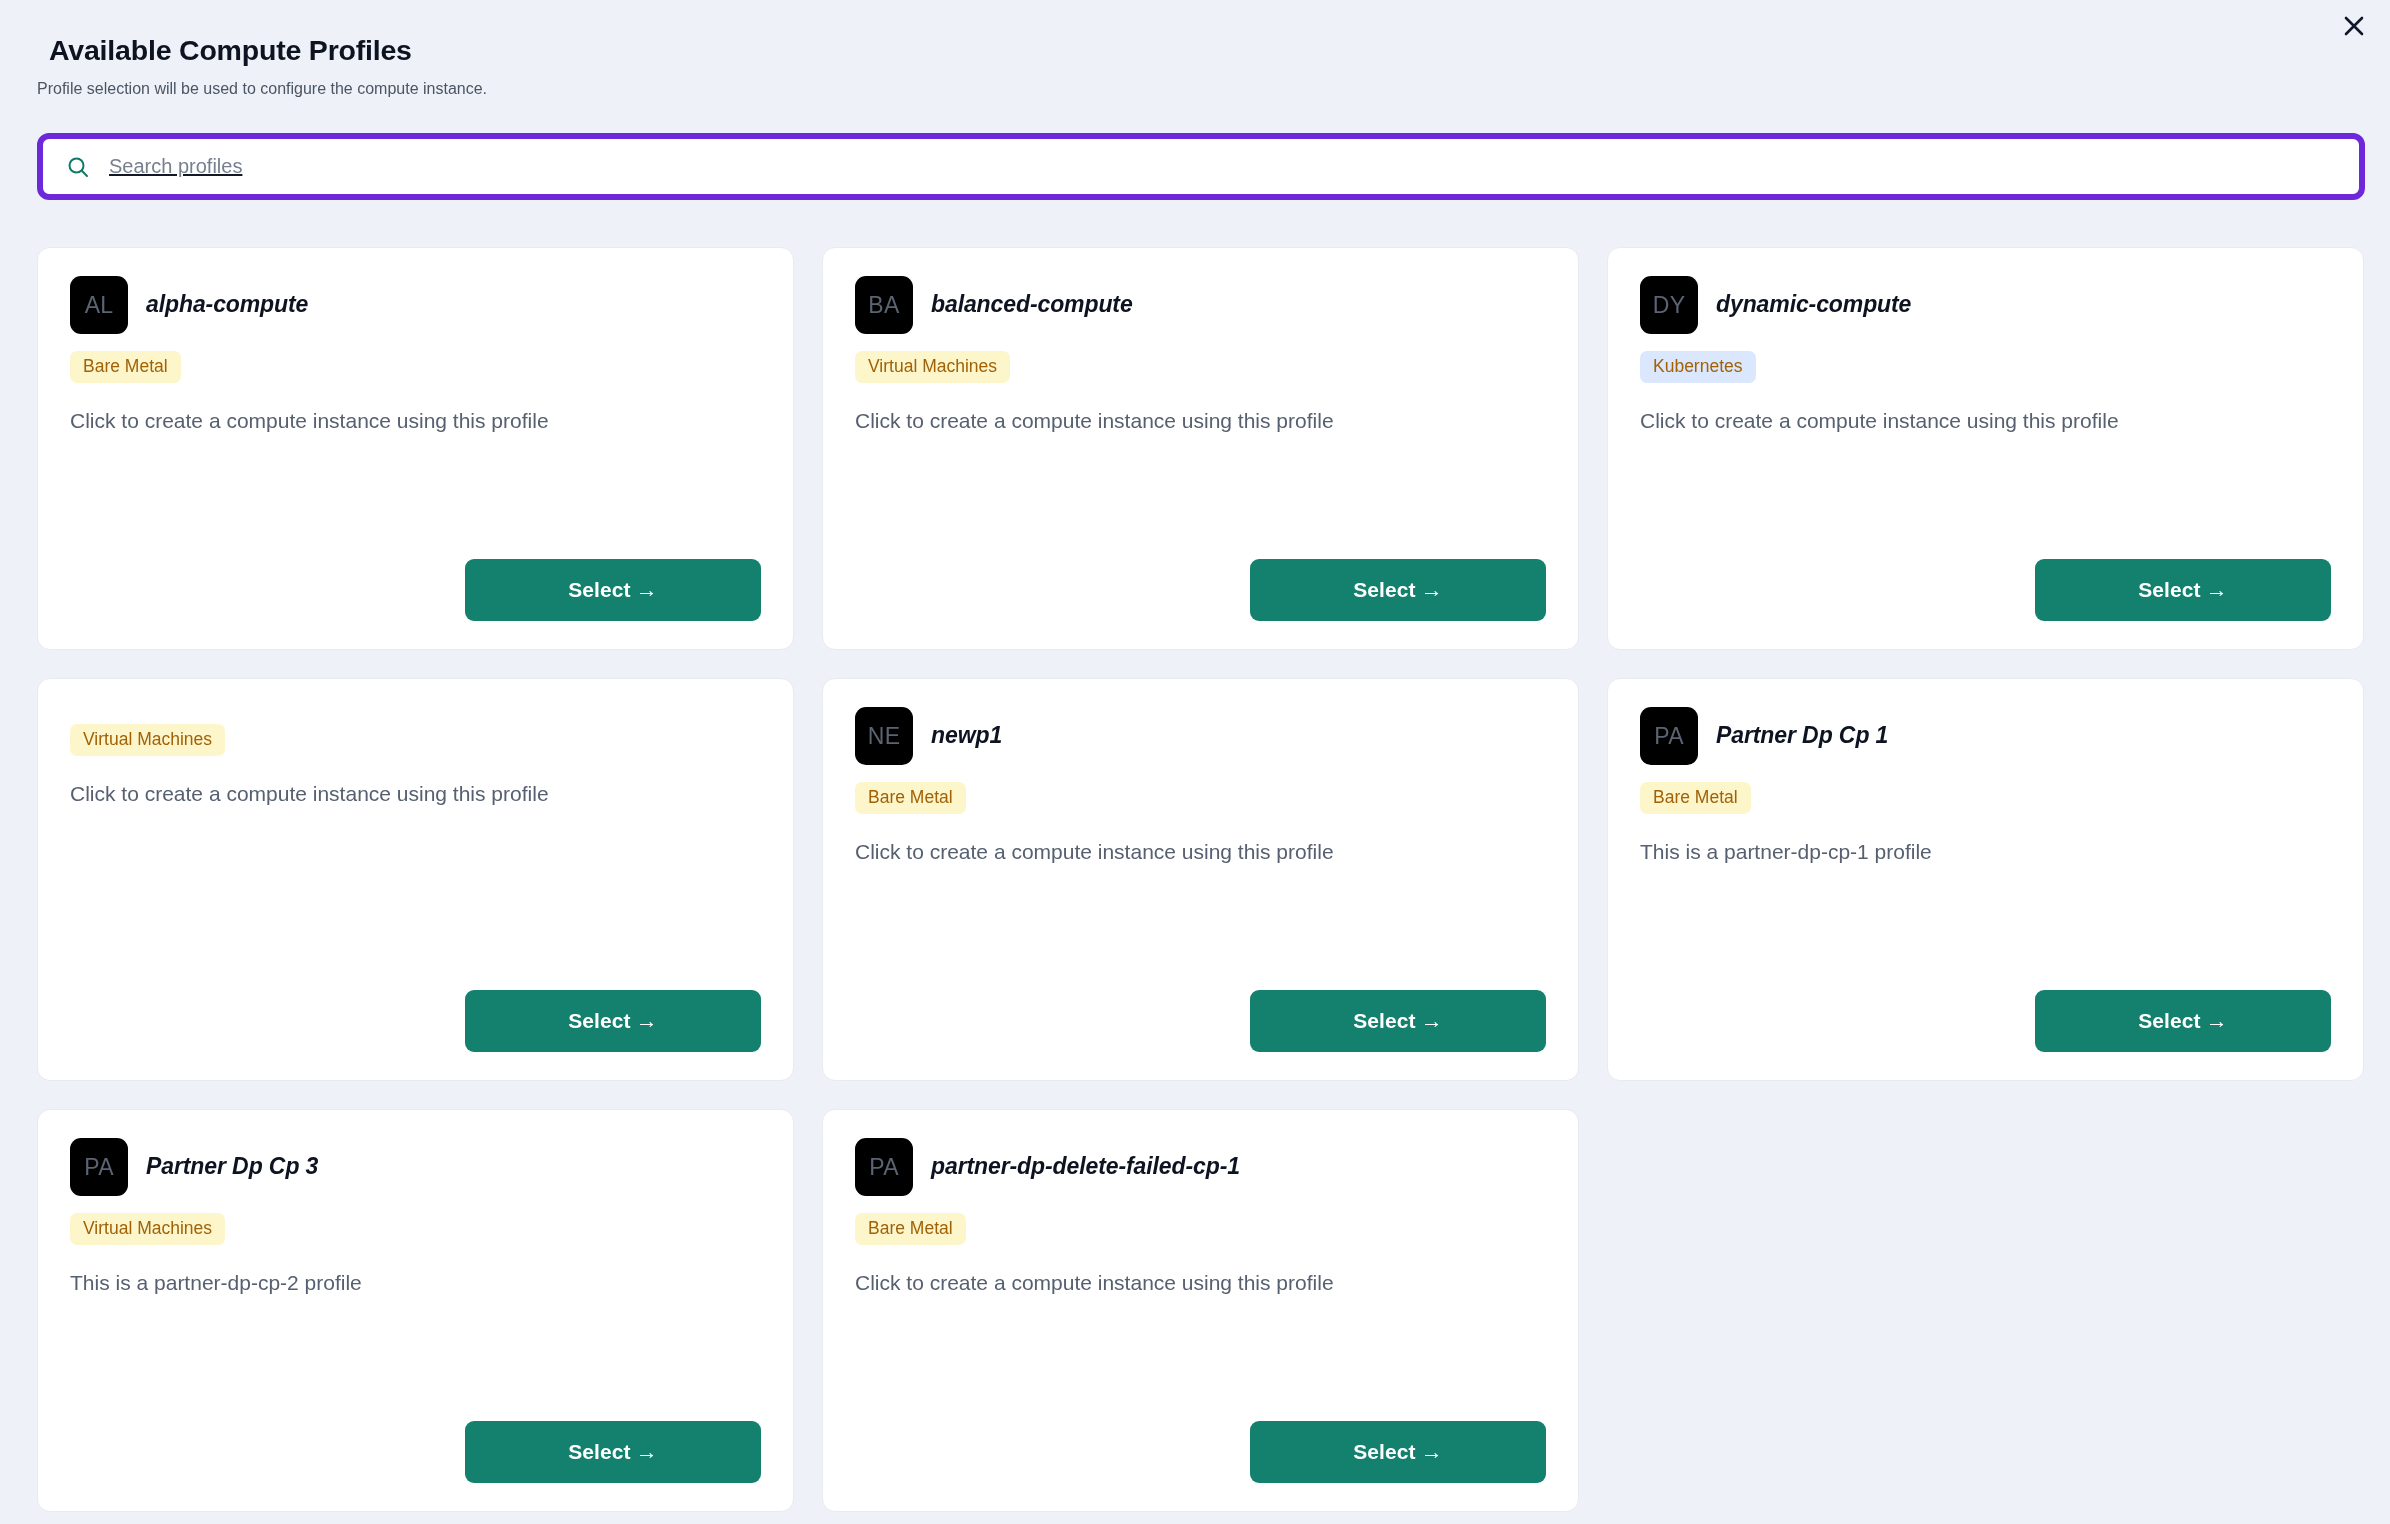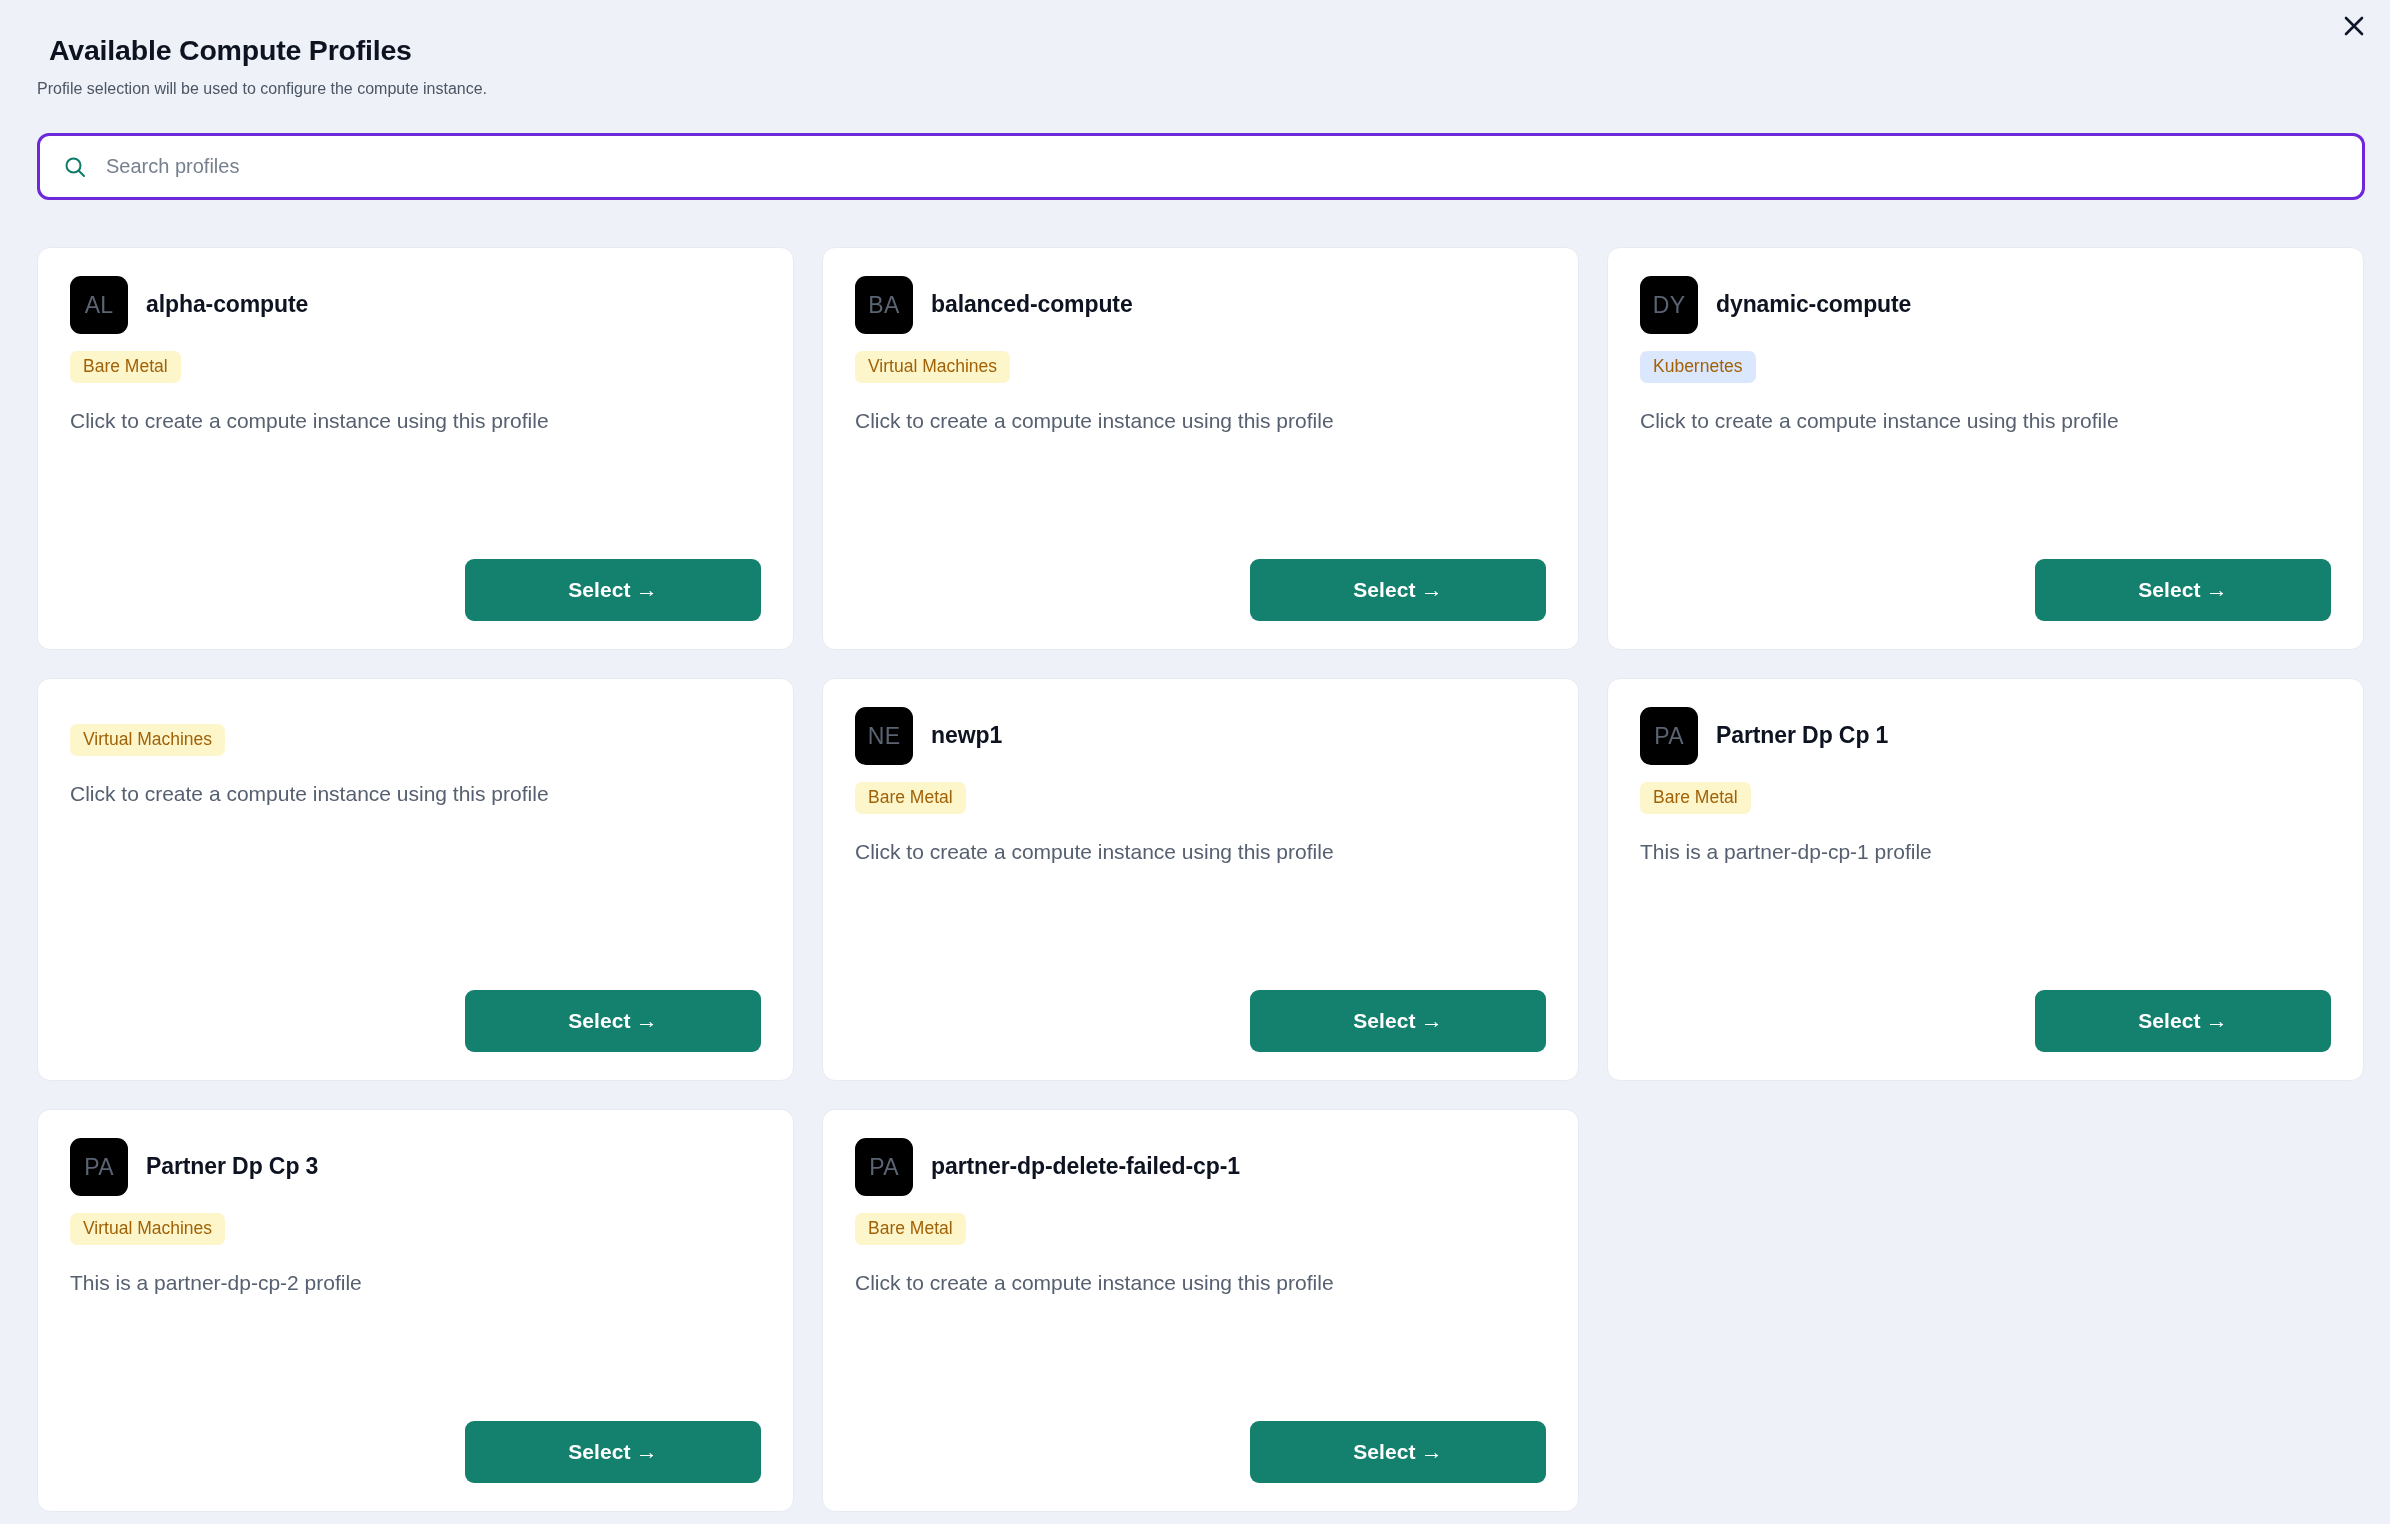--- a/index.html
+++ b/index.html
@@ -25,25 +25,26 @@
     letter-spacing:-0.2px;margin:12px;line-height:1.15;
   }
   .page-subtitle{
     font-size:16px;color:#4b5563;margin:8px 0 0 0;line-height:1.2;
     font-weight:400;
   }
   .search-wrap{
     position:absolute;left:37px;top:133px;
     width:2328px;height:67px;
     background:#ffffff;
-    border:3px solid #6d28d9;
+    border:6px solid #6d28d9;
     border-radius:12px;
     display:flex;align-items:center;
     box-sizing:border-box;
     padding:0 22px;
+    text-decoration:underline;
   }
   .search-icon{
     width:26px;height:26px;flex:none;margin-right:16px;
     color:#0f7a67;display:flex;align-items:center;justify-content:center;
   }
   .search-input{
     border:none;outline:none;flex:1;height:100%;
     font-family:"Liberation Sans", sans-serif;
     font-size:20px;color:#111827;background:transparent;
   }
@@ -74,21 +75,21 @@
   .avatar{
     width:58px;height:58px;flex:none;
     background:#000000;
     border-radius:11px;
     display:flex;align-items:center;justify-content:center;
     font-size:23px;color:#5b6472;font-weight:400;
     letter-spacing:0.3px;
   }
   .card-title{
     font-size:23px;font-weight:bold;color:#0d1320;
-    line-height:1.2;letter-spacing:-0.1px;
+    line-height:1.2;letter-spacing:-0.1px;font-style:italic;
   }
   .tag-row{margin-top:17px;height:32px;display:flex;}
   .tag{
     display:inline-flex;align-items:center;
     height:32px;padding:0 13px;
     border-radius:7px;
     font-size:17.5px;color:#a16207;
     background:#fdf6cb;
     line-height:1;
   }

